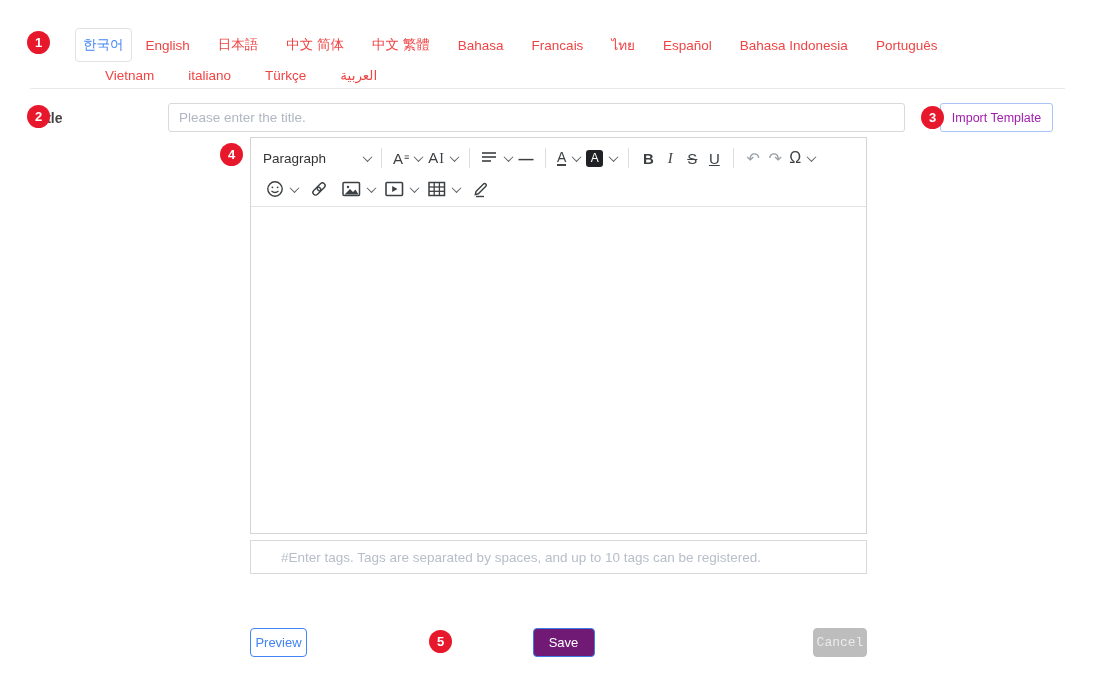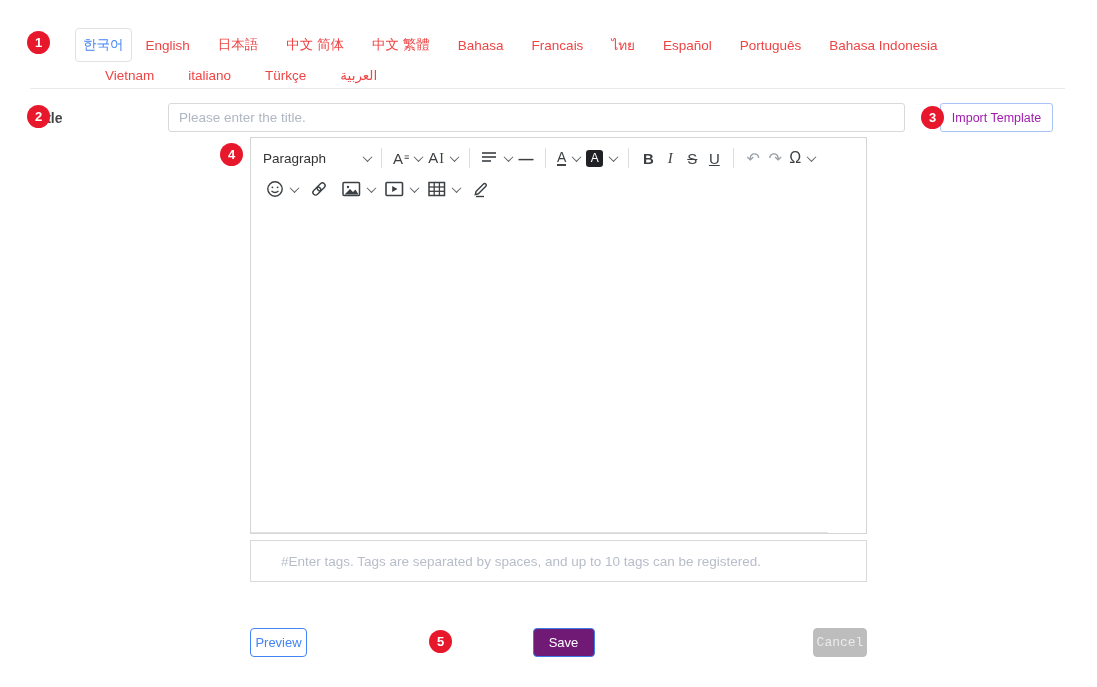--- a/index.html
+++ b/index.html
@@ -27,21 +27,21 @@
   .title-input { position:absolute; left:168px; top:103px; width:737px; height:29px;
     border:1px solid #d9d9d9; border-radius:3px; padding:0 10px; font-size:13.5px;
     color:#333; outline:none; font-family:inherit; }
   .title-input::placeholder { color:#b0b7c3; }
   .import-btn { position:absolute; left:940px; top:103px; width:113px; height:29px;
     background:#fff; border:1px solid #a9c3f7; border-radius:3px; color:#a21caf;
     font-size:12.5px; cursor:pointer; font-family:inherit; }
 
   
   .editor { position:absolute; left:250px; top:137px; width:617px; height:397px;
-    border:1px solid #d5d5d5; background:#fff; display:flex; flex-direction:row; }
+    border:1px solid #d5d5d5; background:#fff; display:flex; flex-direction:column; }
   .toolbar { padding:4px 10px 2px 12px; border-bottom:1px solid #e3e3e3; }
   .tb-row { display:flex; align-items:center; height:32px; }
   .tb-row2 { height:30px; }
   .tb-btn { display:inline-flex; align-items:center; justify-content:center;
     min-width:22px; height:24px; padding:0 3px; background:none; border:none;
     cursor:pointer; font-family:inherit; font-size:15px; color:#3c4043; gap:3px; }
   .tb-sep { width:1px; height:20px; background:#ddd; margin:0 8px; }
   .chev { width:7px; height:7px; border-right:1.5px solid #5f6368;
     border-bottom:1.5px solid #5f6368; transform:rotate(45deg) translate(-1px,-1px);
     display:inline-block; margin-left:4px; }
@@ -58,21 +58,21 @@
   .bgcolor-g { font-size:12px; background:#202124; color:#fff; width:17px; height:17px;
     border-radius:3px; display:inline-flex; align-items:center; justify-content:center; }
   .gray-g { color:#9aa0a6; font-size:16px; }
   .omega-g { font-size:16px; }
   .hr-g { font-size:15px; font-weight:bold; }
   .icon-svg { display:inline-block; }
 
   .editor-content { flex:1; background:#fff; }
 
   
-  .tags-box { position:absolute; left:250px; top:540px; width:617px; height:42px;
+  .tags-box { position:absolute; left:250px; top:540px; width:617px; height:34px;
     border:1px solid #d9d9d9; background:#fff; padding:0 10px 0 30px; font-size:13.5px;
     color:#333; outline:none; font-family:inherit; }
   .tags-box::placeholder { color:#b7bdc9; }
 
   
   .footer { position:absolute; left:250px; top:628px; width:617px; display:flex;
     justify-content:space-between; gap:17px; }
   .btn { height:29px; border-radius:4px; font-size:13px; cursor:pointer;
     font-family:inherit; display:inline-flex; align-items:center; justify-content:center; }
   .btn-preview { width:57px; background:#fff; border:1px solid #4285f4; color:#4285f4; }
@@ -93,22 +93,22 @@
   <div class="tabs-row1">
     <div class="tab active">한국어</div>
     <div class="tab">English</div>
     <div class="tab">日本語</div>
     <div class="tab">中文 简体</div>
     <div class="tab">中文 繁體</div>
     <div class="tab">Bahasa</div>
     <div class="tab">Francais</div>
     <div class="tab">ไทย</div>
     <div class="tab">Español</div>
+    <div class="tab">Bahasa Indonesia</div>
     <div class="tab">Português</div>
-    <div class="tab">Bahasa Indonesia</div>
   </div>
 
   <div class="tabs-row2">
     <div class="tab">Vietnam</div>
     <div class="tab">italiano</div>
     <div class="tab">Türkçe</div>
     <div class="tab">العربية</div>
   </div>
 
   <div class="tabs-divider"></div>

